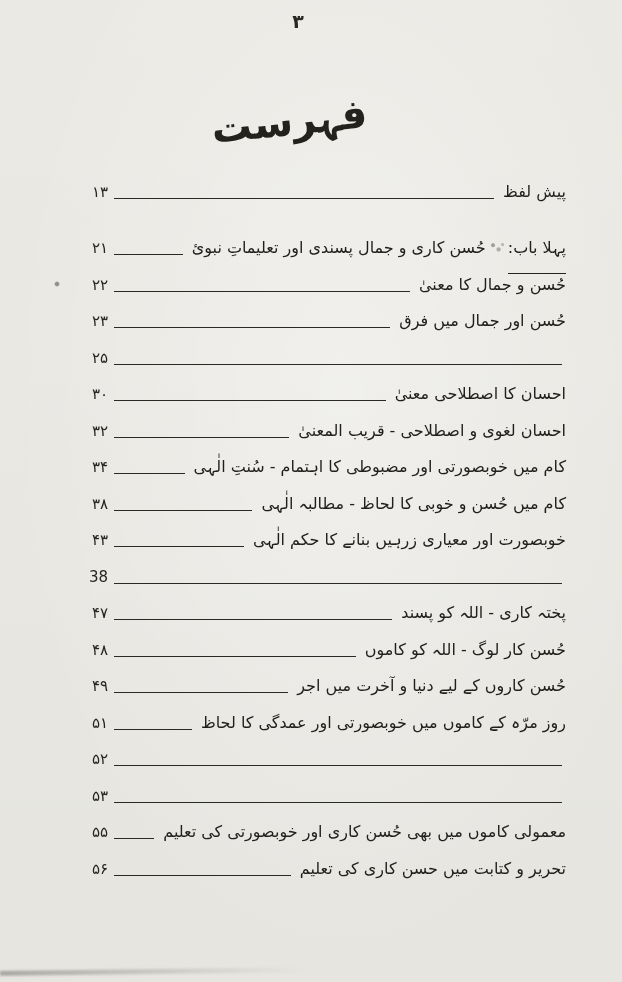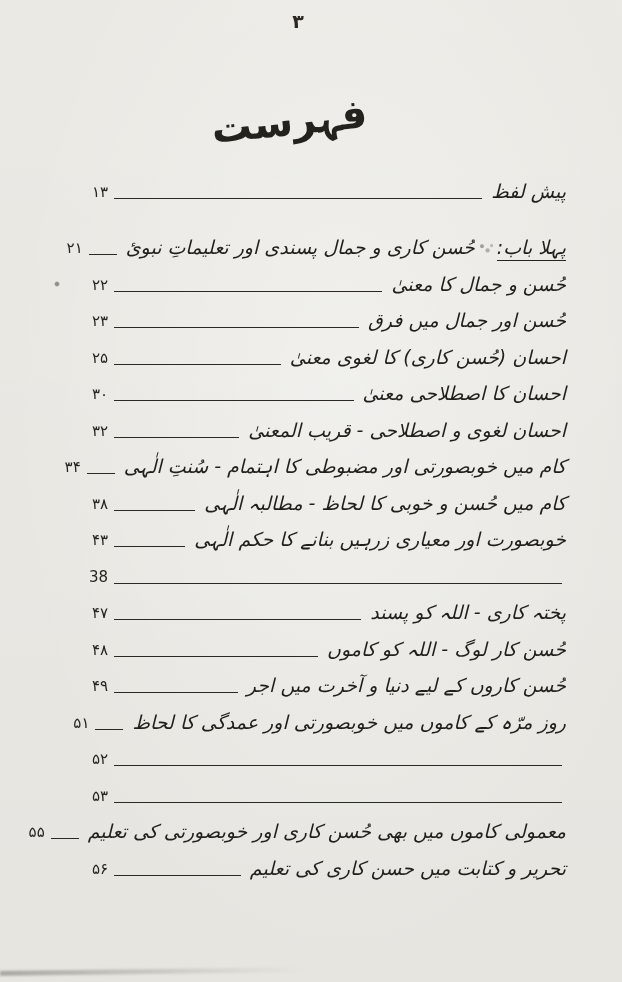--- a/index.html
+++ b/index.html
@@ -33,26 +33,26 @@
   .toc{
     position:absolute;top:170px;right:56px;left:58px;
   }
   .row{
     display:flex;direction:rtl;align-items:flex-end;
     height:36.5px;box-sizing:border-box;padding-bottom:8px;
   }
   .row.first{height:42px;}
   .row.chapter{height:56px;}
   .row .t{
-    font-size:19px;line-height:25px;white-space:nowrap;
-    color:#211f1b;margin-left:5px;font-style:italic;
+    font-size:16px;line-height:25px;white-space:nowrap;
+    color:#211f1b;margin-left:5px;
   }
   .row .prefix{
     border-bottom:1.6px solid #26241f;
-    padding-bottom:2px;
+    padding-bottom:16px;
   }
   .row .leader{
     flex:1 1 30px;min-width:28px;
     border-bottom:1.7px solid #2b2923;
     margin:0 4px 5px 6px;
     height:0;align-self:flex-end;
   }
   .row .num{
     flex:0 0 50px;width:50px;text-align:right;
     font-size:15px;line-height:22px;color:#262420;
@@ -105,21 +105,20 @@
         <span class="t">حُسن و جمال کا معنیٰ</span>
         <span class="leader"></span>
         <span class="num">۲۲</span>
       </div>
       <div class="row">
         <span class="t">حُسن اور جمال میں فرق</span>
         <span class="leader"></span>
         <span class="num">۲۳</span>
       </div>
       <div class="row">
-        <span class="t">احسان (حُسن کاری) کا لغوی معنیٰ</span>
         <span class="leader"></span>
         <span class="num">۲۵</span>
       </div>
       <div class="row">
         <span class="t">احسان کا اصطلاحی معنیٰ</span>
         <span class="leader"></span>
         <span class="num">۳۰</span>
       </div>
       <div class="row">
         <span class="t">احسان لغوی و اصطلاحی - قریب المعنیٰ</span>

